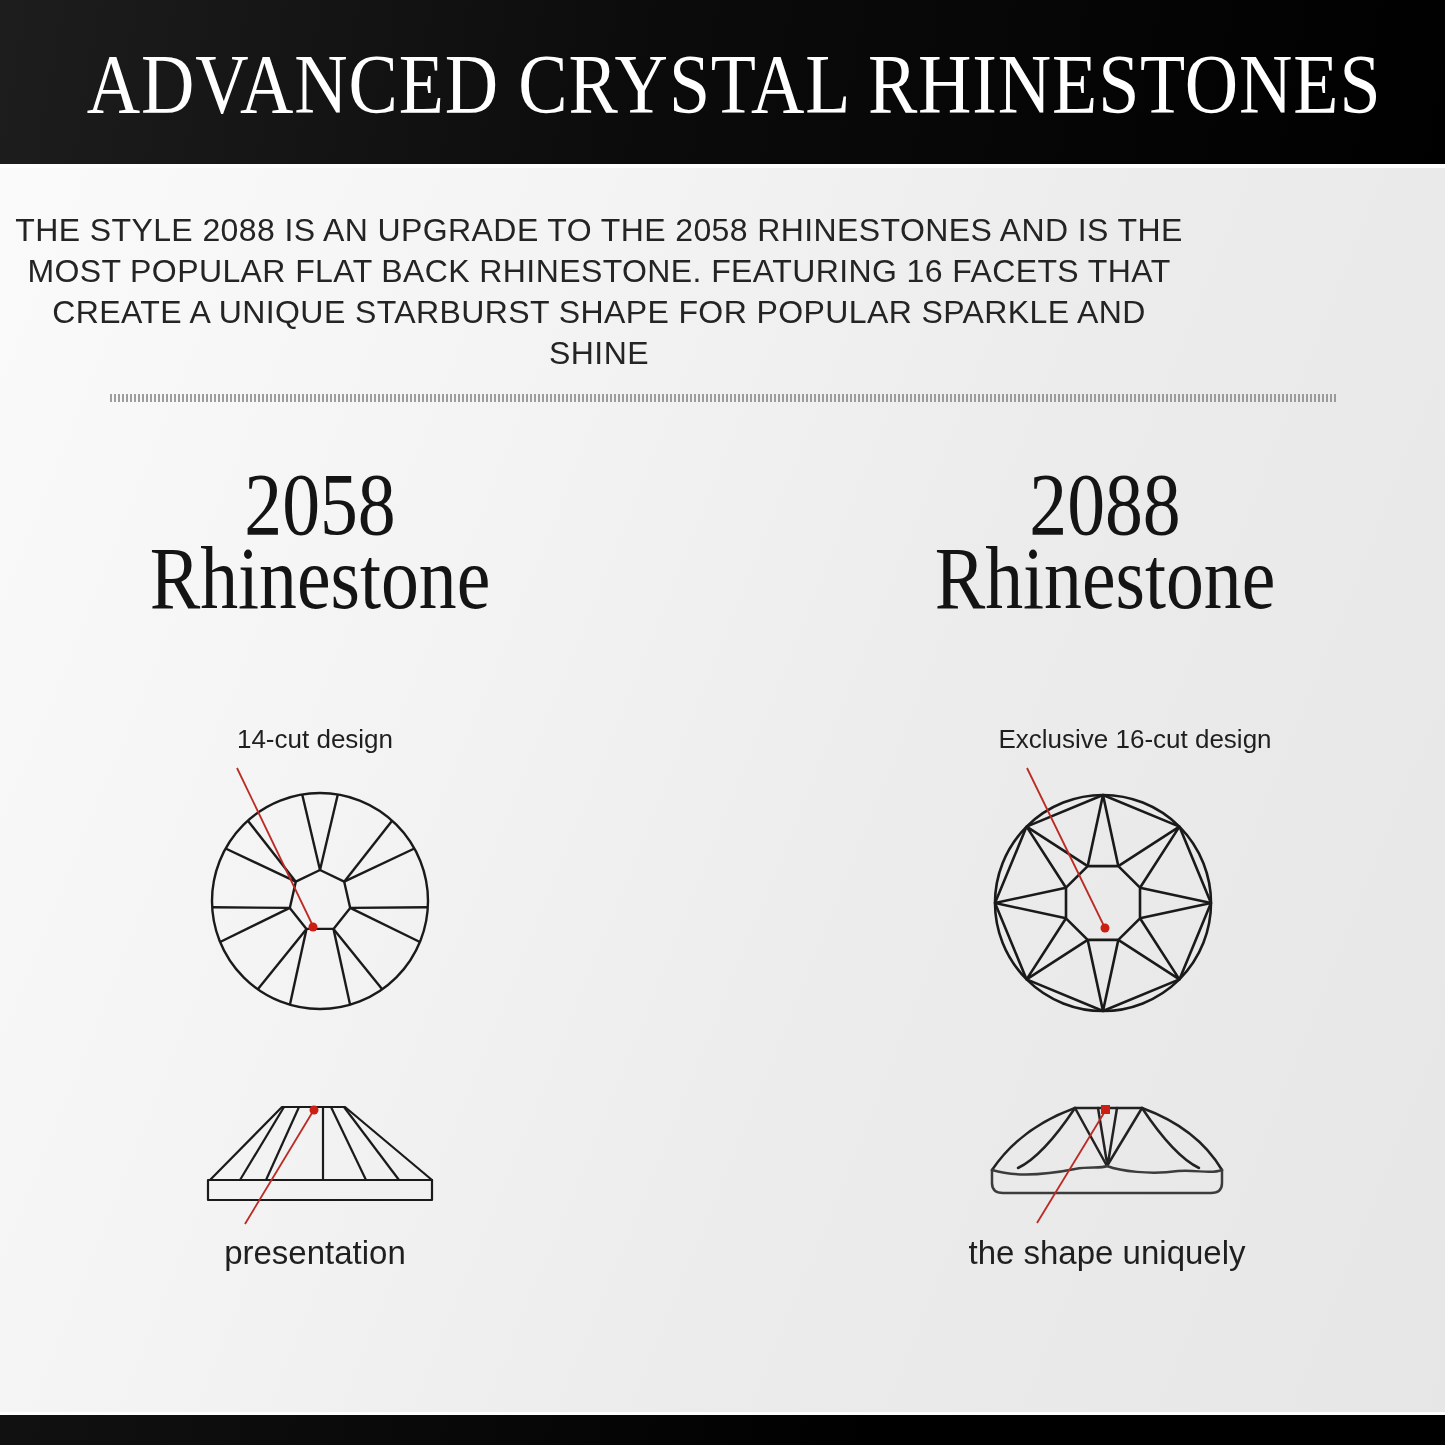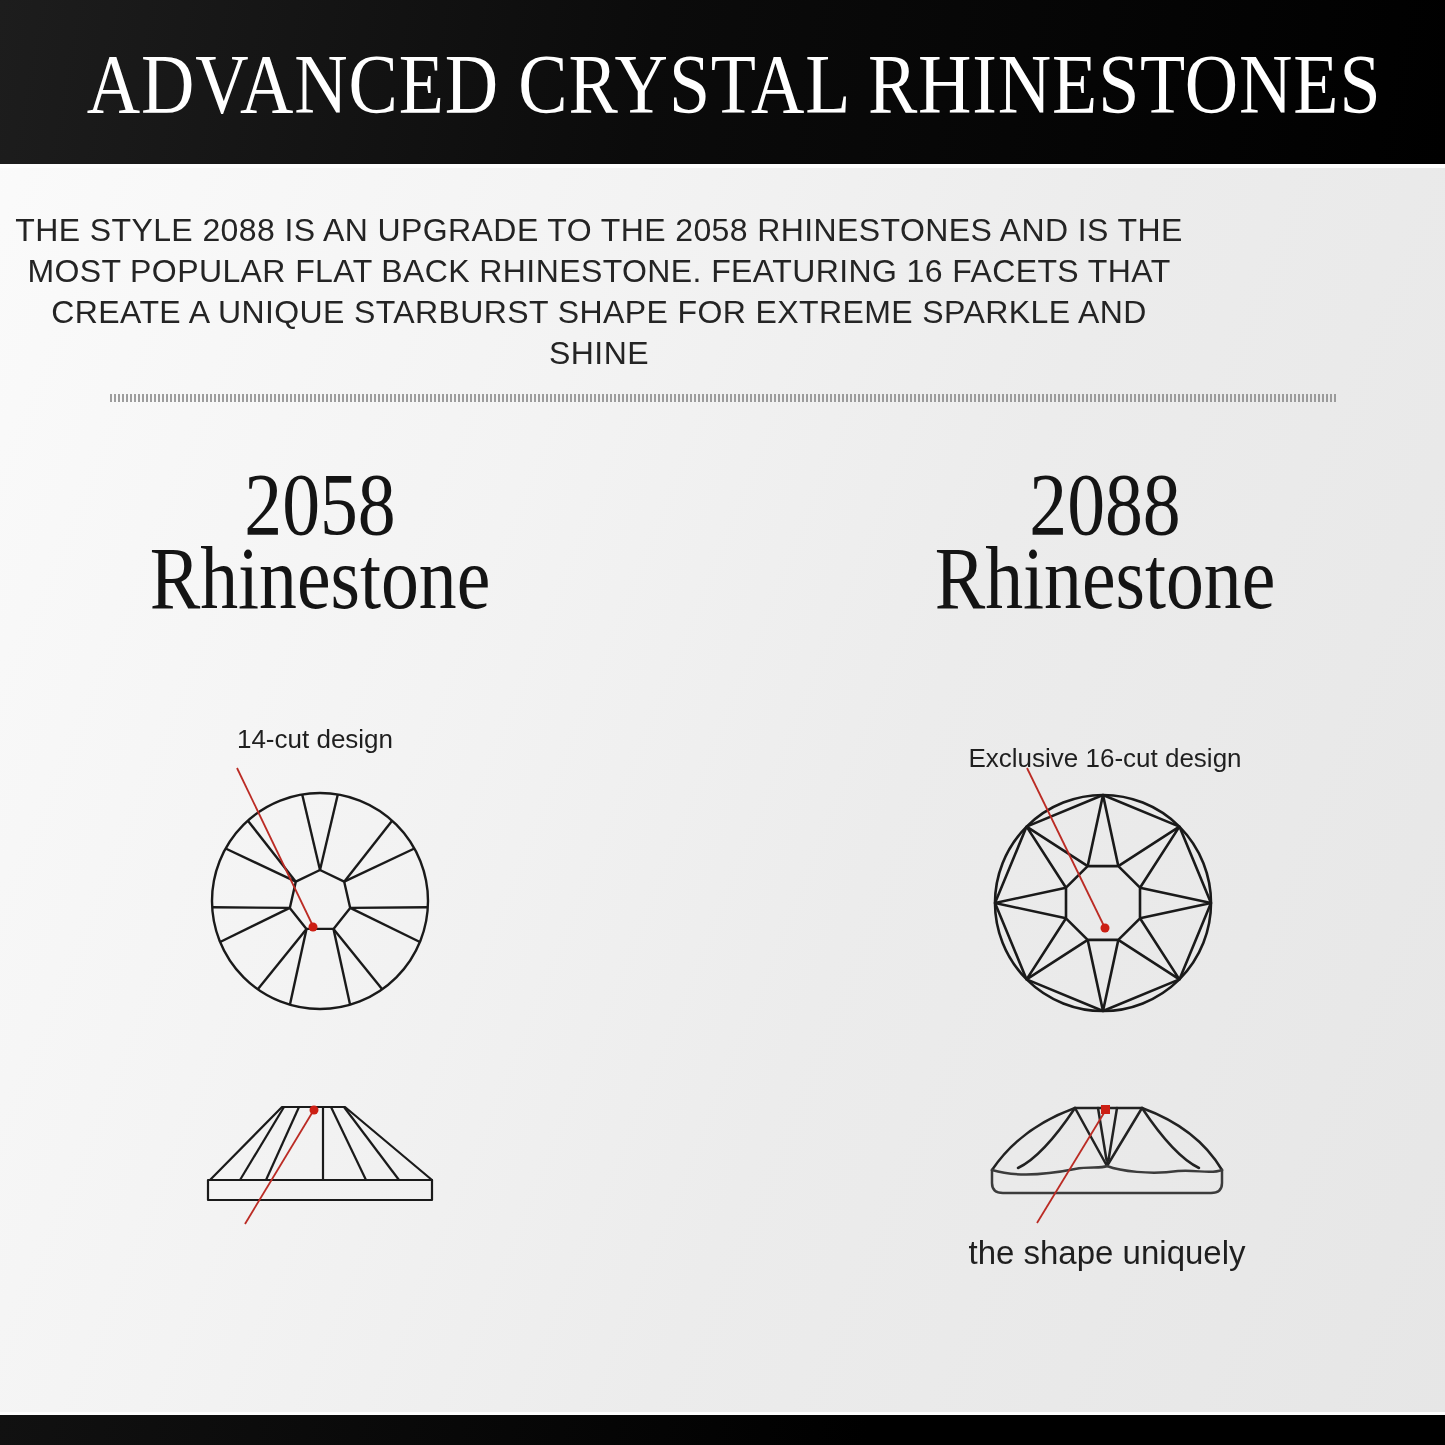--- a/index.html
+++ b/index.html
@@ -59,21 +59,21 @@
   .col-heading.left{left:40px;}   
   .col-heading.right{left:825px;} 
   
   .facet-label{
     position:absolute;top:720px;width:560px;
     text-align:center;
     font-size:26px;line-height:38px;
     color:#1f1f1f;
   }
   .facet-label.left{left:35px;}   
-  .facet-label.right{left:825px;margin-top:19px;} 
+  .facet-label.right{left:855px;} 
   
   .side-caption{
     position:absolute;top:1232px;width:560px;
     text-align:center;
     font-size:33px;line-height:41px;
     color:#1f1f1f;
   }
   .side-caption.left{left:35px;}
   .side-caption.right{left:827px;}
   
@@ -93,21 +93,21 @@
 
 <div class="page">
 
   <header class="banner">
     <h1>ADVANCED CRYSTAL RHINESTONES</h1>
   </header>
 
   <div class="intro">
     <div>THE STYLE 2088 IS AN UPGRADE TO THE 2058 RHINESTONES AND IS THE</div>
     <div>MOST POPULAR FLAT BACK RHINESTONE. FEATURING 16 FACETS THAT</div>
-    <div>CREATE A UNIQUE STARBURST SHAPE FOR EXTREME SPARKLE AND SHINE</div>
+    <div>CREATE A UNIQUE STARBURST SHAPE FOR POPULAR SPARKLE AND SHINE</div>
   </div>
 
   <div class="divider"></div>
 
   <div class="col-heading left">
     <div>2058</div>
     <div>Rhinestone</div>
   </div>
   <div class="col-heading right">
     <div>2088</div>
@@ -185,20 +185,21 @@
       <path d="M1027,768 L1103.5,925" fill="none"></path>
       <circle cx="1105" cy="928" r="4.5" stroke="none"></circle>
       <path d="M312,1113 L245,1224" fill="none"></path>
       <circle cx="314" cy="1110" r="4.5" stroke="none"></circle>
       <path d="M1104,1113 L1037,1223" fill="none"></path>
       <rect x="1101" y="1105" width="9" height="9" stroke="none"></rect>
     </g>
   </svg>
 
   <div class="side-caption left">
+    <div>presentation</div>
   </div>
   <div class="side-caption right">
     <div>the shape uniquely</div>
   </div>
 
   <footer class="footer-bar"></footer>
 
 </div>
 
 </body></html>

